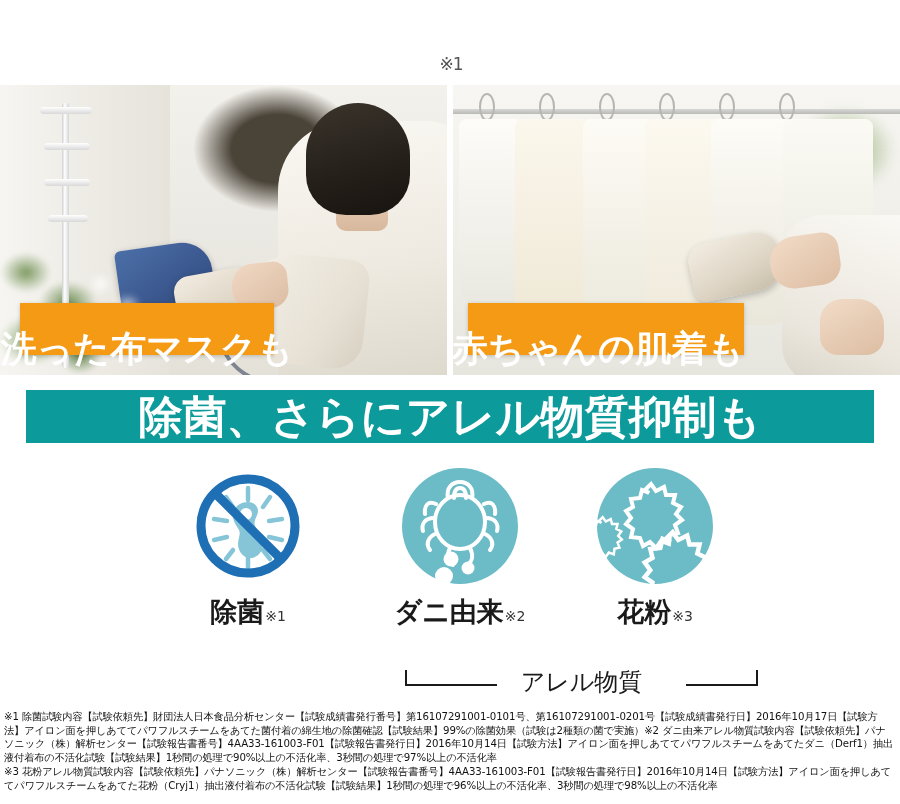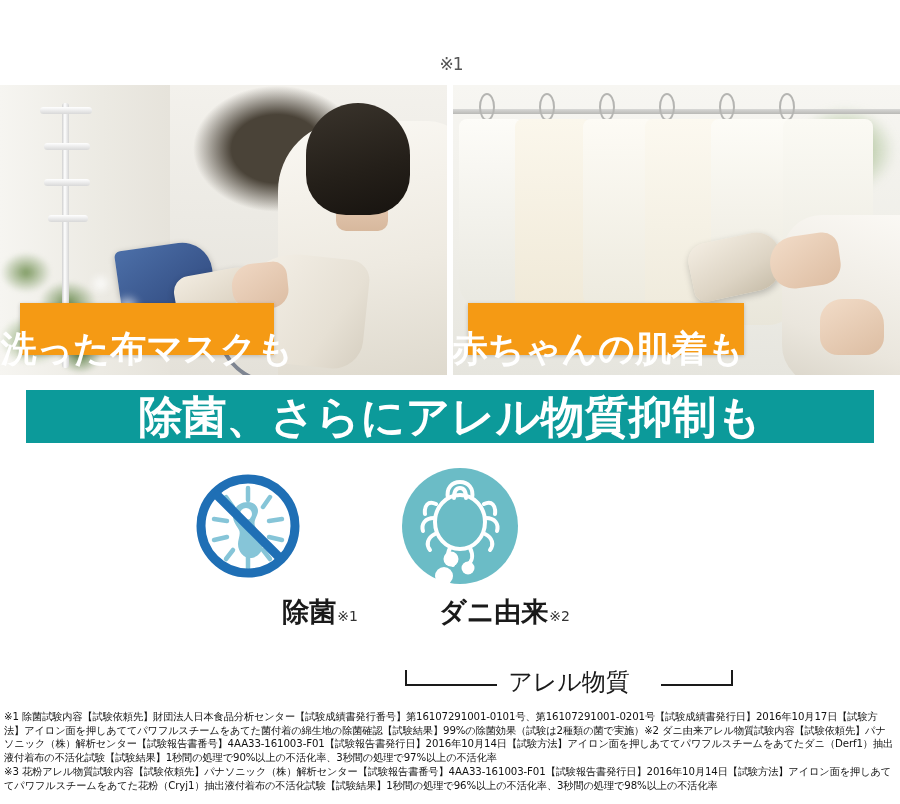--- a/index.html
+++ b/index.html
@@ -169,34 +169,34 @@
   }
   .banner span{
     color:#ffffff;font-weight:bold;font-size:44px;line-height:1;
     white-space:nowrap;letter-spacing:0px;
   }
 
   
   .icons{
     position:absolute;left:0;top:462px;width:900px;height:190px;
   }
-  .icon-cell{position:absolute;width:220px;text-align:right;}
+  .icon-cell{position:absolute;width:220px;text-align:center;}
   #cell-1{left:138px;}
   #cell-2{left:350px;}
   #cell-3{left:545px;}
   .icon-art{height:128px;display:flex;align-items:center;justify-content:center;}
   .icon-label{
     margin-top:4px;font-size:27px;font-weight:bold;color:#1a1a1a;
     white-space:nowrap;letter-spacing:0px;
   }
   .icon-label .sup{font-size:14px;font-weight:normal;color:#333;margin-left:1px;}
 
   
   .bracket{
-    position:absolute;left:405px;top:662px;width:328px;height:34px;
+    position:absolute;left:405px;top:662px;width:328px;height:34px;padding-left:25px;
   }
   .br-line{
     position:absolute;top:22px;height:2px;background:#1a1a1a;
   }
   .br-l{left:0;width:92px;}
   .br-r{right:0;width:72px;}
   .br-tick{position:absolute;top:8px;width:2px;height:16px;background:#1a1a1a;}
   .br-tick-l{left:0;}
   .br-tick-r{right:0;}
   .br-text{
@@ -324,20 +324,35 @@
         <circle cx="53" cy="95" r="7.5" fill="#ffffff"></circle>
         <circle cx="70" cy="104" r="6.5" fill="#ffffff"></circle>
         <circle cx="46" cy="112" r="9" fill="#ffffff"></circle>
       </svg>
     </div>
     <div class="icon-label">
       <span>ダニ由来</span><span class="sup">※2</span>
     </div>
   </div>
 
+  <div class="icon-cell" id="cell-3">
+    <div class="icon-art">
+      <svg width="124" height="124" viewBox="0 0 124 124" aria-hidden="true">
+        <circle cx="62" cy="62" r="58" fill="#6bbcc6"></circle>
+        <g fill="none" stroke="#ffffff" stroke-width="4">
+          <path d="M58 24 l6 -6 l5 7 l8 -4 l2 8 l9 0 l-2 8 l8 4 l-5 7 l6 6 l-7 5 l3 8 l-8 2 l-1 9 l-8 -3 l-5 7 l-6 -6 l-7 4 l-3 -8 l-9 -1 l2 -8 l-7 -5 l5 -6 l-5 -7 l7 -4 l-2 -8 l9 -1 l2 -8 l7 3 z" transform="translate(-6,2)"></path>
+          <path d="M58 24 l6 -6 l5 7 l8 -4 l2 8 l9 0 l-2 8 l8 4 l-5 7 l6 6 l-7 5 l3 8 l-8 2 l-1 9 l-8 -3 l-5 7 l-6 -6 l-7 4 l-3 -8 l-9 -1 l2 -8 l-7 -5 l5 -6 l-5 -7 l7 -4 l-2 -8 l9 -1 l2 -8 l7 3 z" transform="translate(-30,42) scale(0.62)"></path>
+          <path d="M58 24 l6 -6 l5 7 l8 -4 l2 8 l9 0 l-2 8 l8 4 l-5 7 l6 6 l-7 5 l3 8 l-8 2 l-1 9 l-8 -3 l-5 7 l-6 -6 l-7 4 l-3 -8 l-9 -1 l2 -8 l-7 -5 l5 -6 l-5 -7 l7 -4 l-2 -8 l9 -1 l2 -8 l7 3 z" transform="translate(8,48) scale(1.12)"></path>
+        </g>
+      </svg>
+    </div>
+    <div class="icon-label">
+      <span>花粉</span><span class="sup">※3</span>
+    </div>
+  </div>
 </div>
 
 <div class="bracket">
   <div class="br-tick br-tick-l"></div>
   <div class="br-line br-l"></div>
   <div class="br-text">アレル物質</div>
   <div class="br-line br-r"></div>
   <div class="br-tick br-tick-r"></div>
 </div>
 

